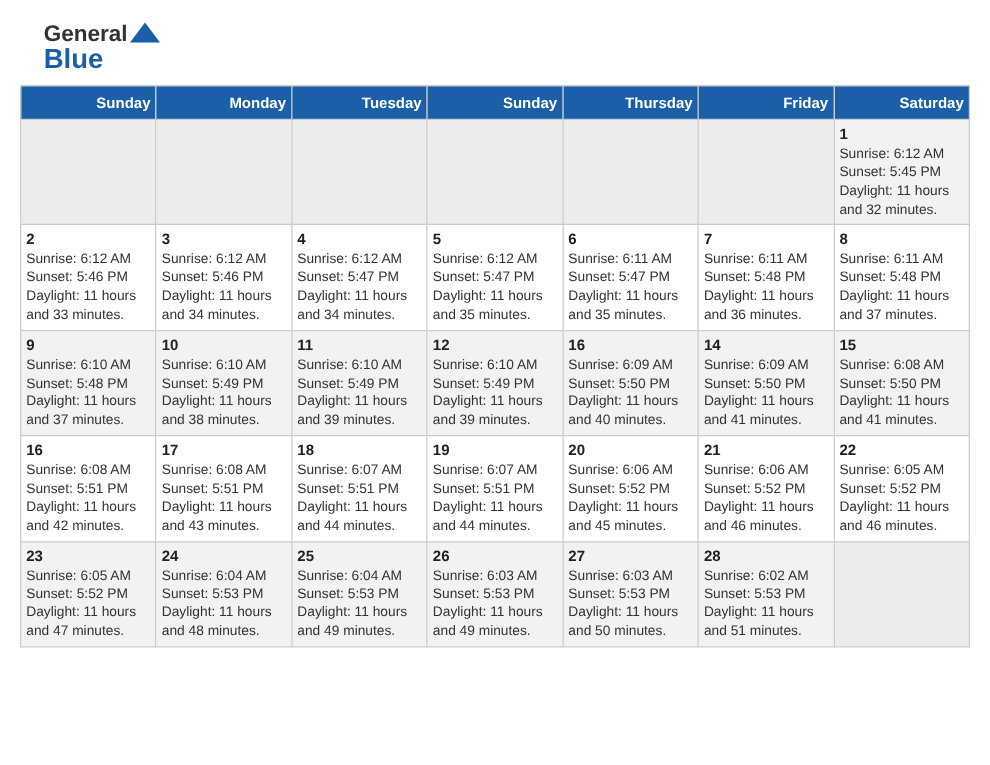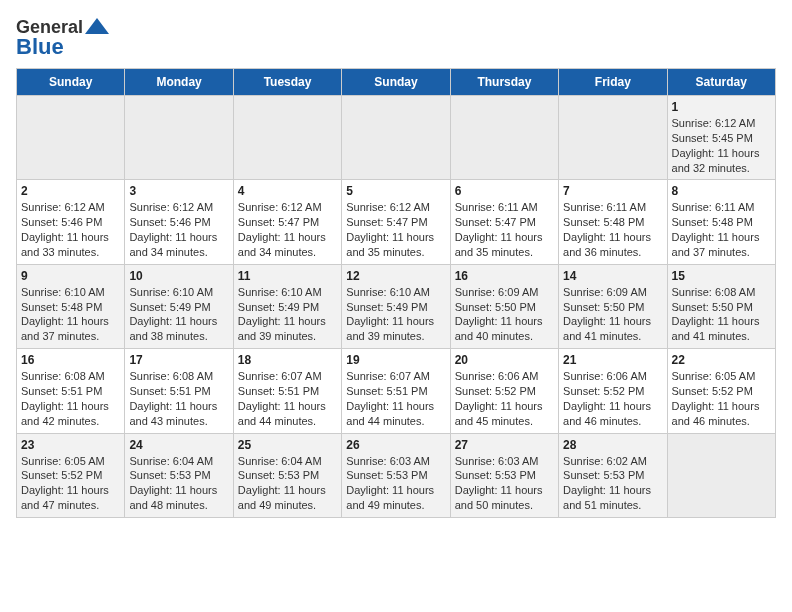--- a/index.html
+++ b/index.html
@@ -13,20 +13,21 @@
     .header {
       display: flex;
       align-items: flex-start;
       justify-content: space-between;
       margin-bottom: 4px;
     }
     .logo {
       display: flex;
       flex-direction: column;
       align-items: flex-start;
+      margin-left: 19px;
     }
     .logo-row {
       display: flex;
       align-items: center;
     }
     .title-block {
       text-align: right;
     }
     .month-title {
       font-size: 36px;
@@ -42,21 +43,21 @@
     .calendar {
       width: 100%;
       border-collapse: collapse;
       margin-top: 8px;
       font-size: 11px;
     }
     .calendar th {
       background: #1a5fa8;
       color: #fff;
       padding: 6px 4px;
-      text-align: center;
+      text-align: right;
       font-size: 12px;
       border: 1px solid #ccc;
     }
     .calendar td {
       border: 1px solid #ccc;
       vertical-align: top;
       padding: 4px 4px;
       width: calc(100% / 7);
       height: 80px;
       background: #fff;

